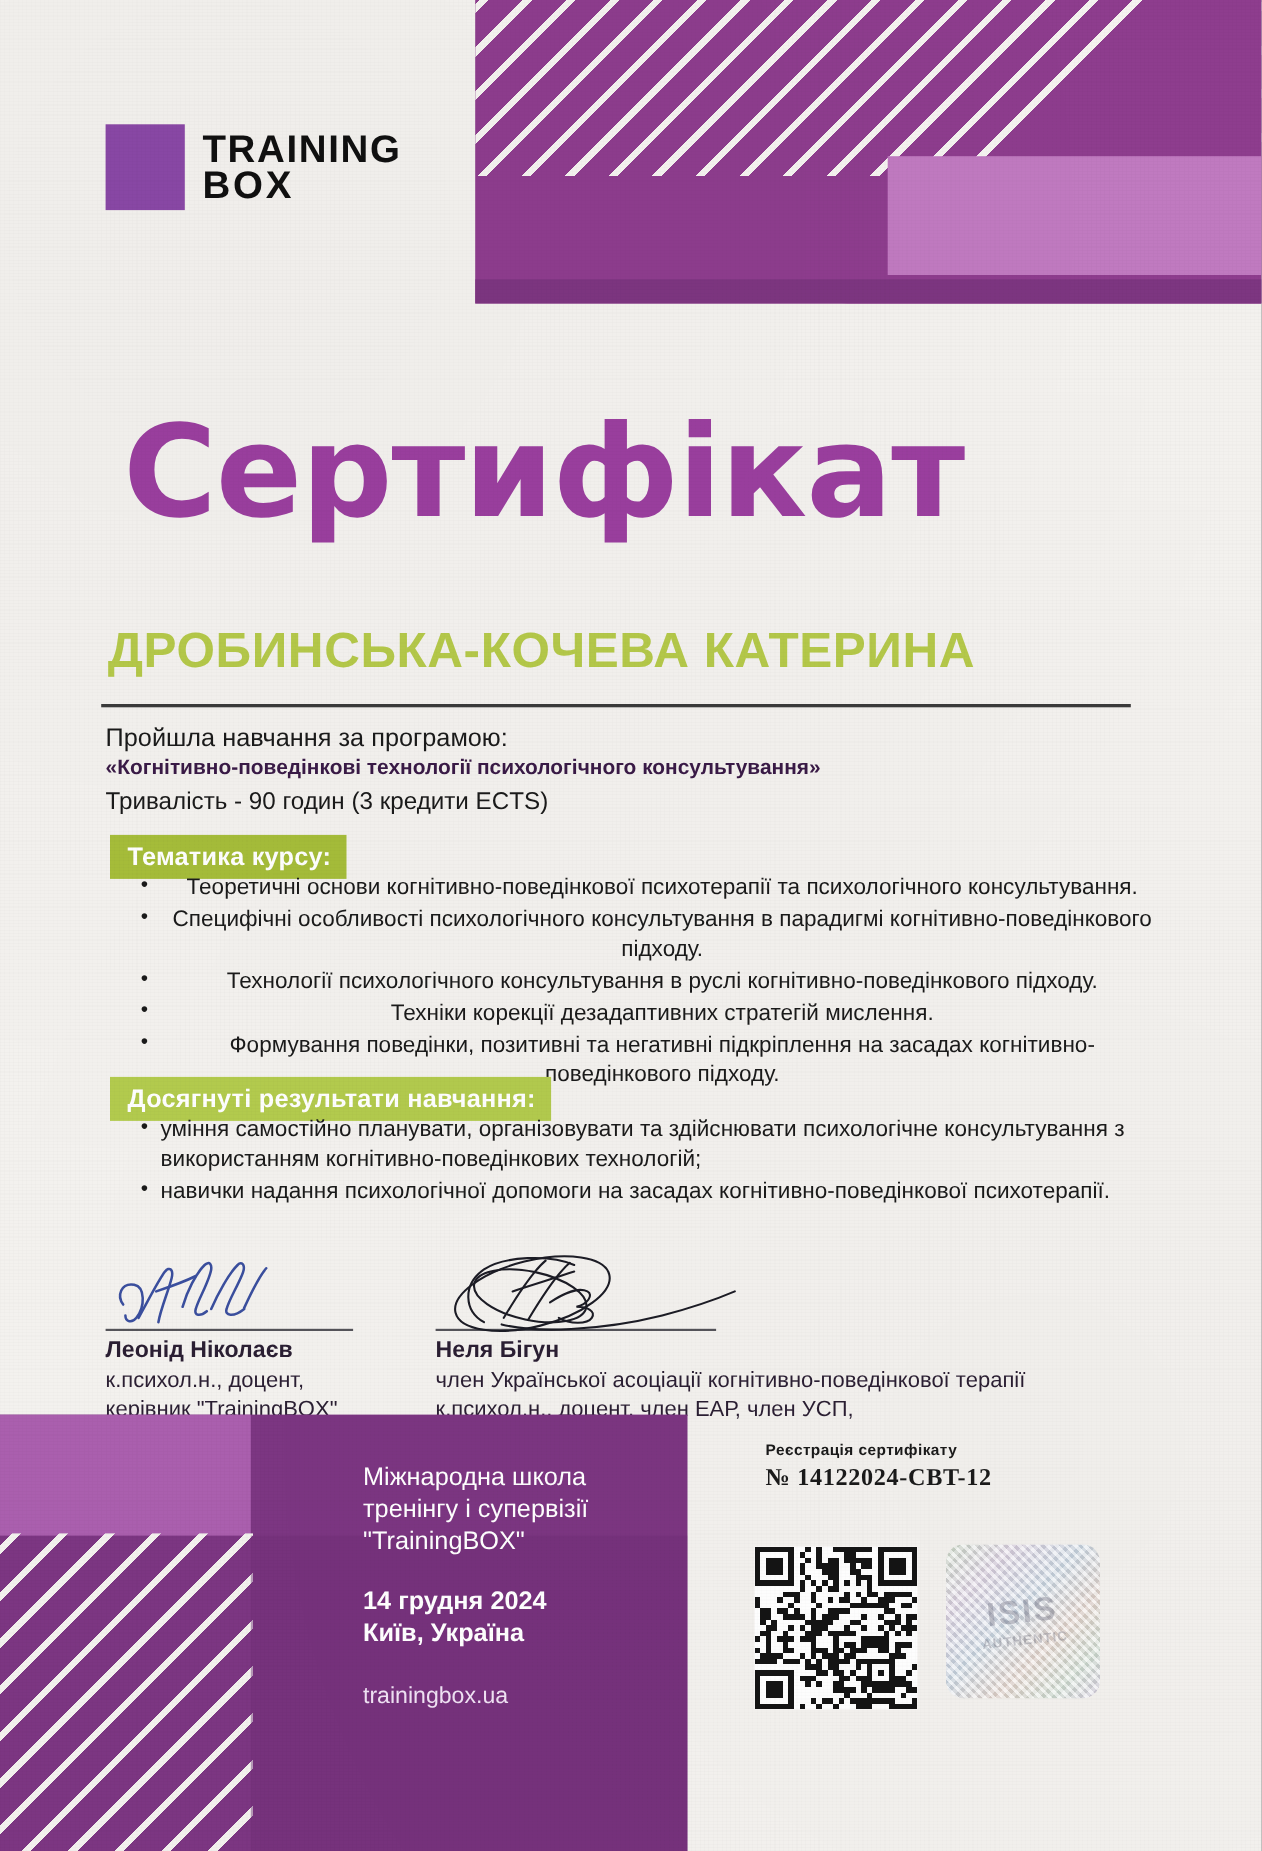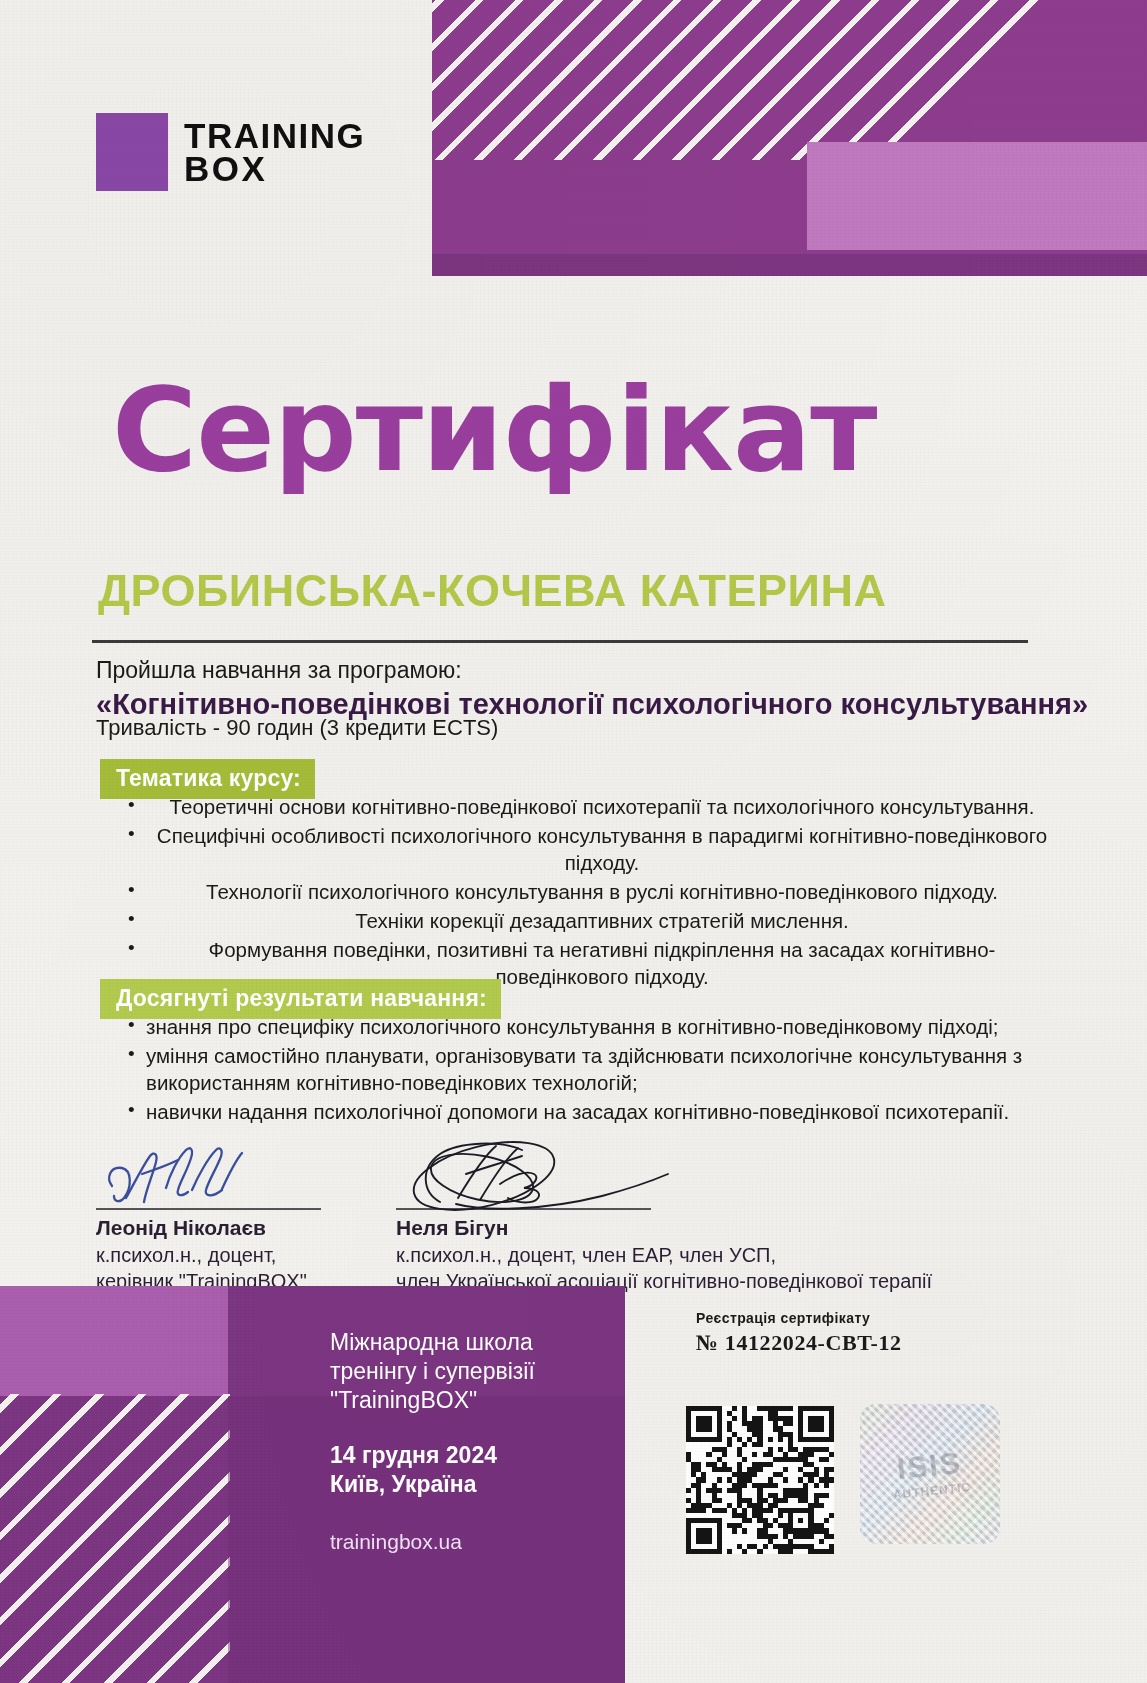--- a/index.html
+++ b/index.html
@@ -138,21 +138,21 @@
     position: absolute;
     left: 96px;
     top: 657px;
     font-size: 23px;
     color: #1b1b1b;
   }
   .prog-line2 {
     position: absolute;
     left: 96px;
     top: 688px;
-    font-size: 29px;
+    font-size: 19px;
     font-weight: bold;
     color: #3a1b47;
     white-space: nowrap;
   }
   .prog-line3 {
     position: absolute;
     left: 96px;
     top: 715px;
     font-size: 22px;
     color: #1b1b1b;
@@ -394,21 +394,20 @@
   <ul class="blist topics" id="topics-list">
       <li>Теоретичні основи когнітивно-поведінкової психотерапії та психологічного консультування.</li>
       <li>Специфічні особливості психологічного консультування в парадигмі когнітивно-поведінкового підходу.</li>
       <li>Технології психологічного консультування в руслі когнітивно-поведінкового підходу.</li>
       <li>Техніки корекції дезадаптивних стратегій мислення.</li>
       <li>Формування поведінки, позитивні та негативні підкріплення на засадах когнітивно-поведінкового підходу.</li>
     </ul>
 
   <div class="sec-head results">Досягнуті результати навчання:</div>
   <ul class="blist results" id="results-list">
-      <li>знання про специфіку психологічного консультування в когнітивно-поведінковому підході;</li>
       <li>уміння самостійно планувати, організовувати та здійснювати психологічне консультування з використанням когнітивно-поведінкових технологій;</li>
       <li>навички надання психологічної допомоги на засадах когнітивно-поведінкової психотерапії.</li>
     </ul>
 
   <div class="sig left">
     <div class="sig-ink">
       <svg width="230" height="72" viewBox="0 0 230 72">
         <g fill="none" stroke="#3b4f9e" stroke-width="2.3" stroke-linecap="round">
           <path d="M16 46 C10 38, 14 26, 26 28 C36 30, 36 48, 28 58 C24 63, 18 62, 18 56"></path>
           <path d="M30 58 C40 40, 48 24, 54 16 C58 11, 62 14, 60 22 C57 34, 50 50, 48 62"></path>
@@ -438,22 +437,22 @@
           <path d="M84 60 C96 40, 110 18, 122 8"></path>
           <path d="M70 34 C88 28, 108 22, 126 16"></path>
           <path d="M104 44 C116 36, 130 30, 138 34 C144 37, 138 46, 128 48 C138 48, 146 52, 142 58 C138 64, 122 64, 112 58"></path>
           <path d="M60 64 C90 72, 150 70, 206 56 C236 48, 258 40, 272 34"></path>
         </g>
       </svg>
     </div>
     <div class="sig-rule"></div>
     <div class="sig-name">Неля Бігун</div>
     <div class="sig-role">
+      <div>член Української асоціації когнітивно-поведінкової терапії</div>
       <div>к.психол.н., доцент, член ЕАР, член УСП,</div>
-      <div>член Української асоціації когнітивно-поведінкової терапії</div>
     </div>
   </div>
 
   <div class="reg">
     <div class="reg-title">Реєстрація сертифікату</div>
     <div class="reg-num">№ 14122024-CBT-12</div>
   </div>
 
   <div class="qr">
     <svg id="qr-svg" width="148" height="148" viewBox="0 0 29 29" shape-rendering="crispEdges">

